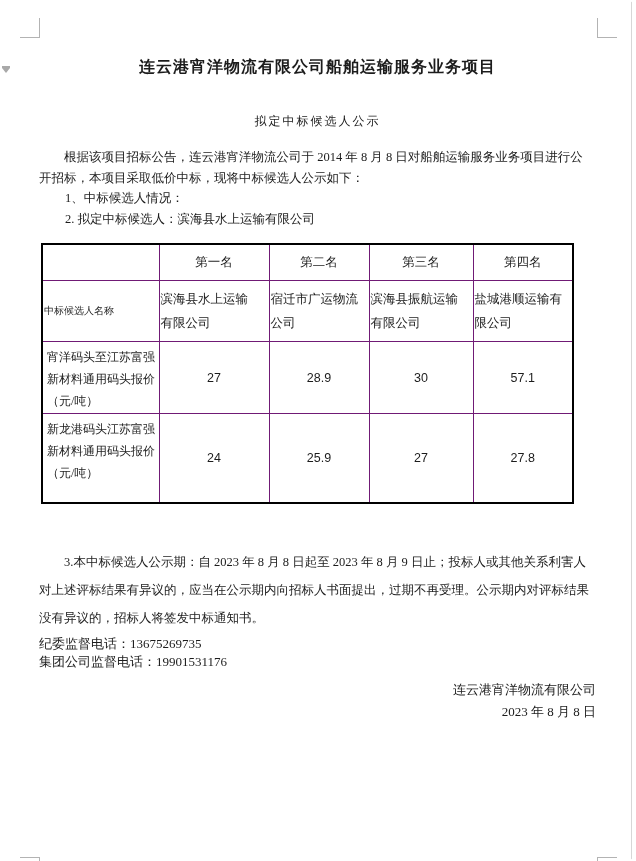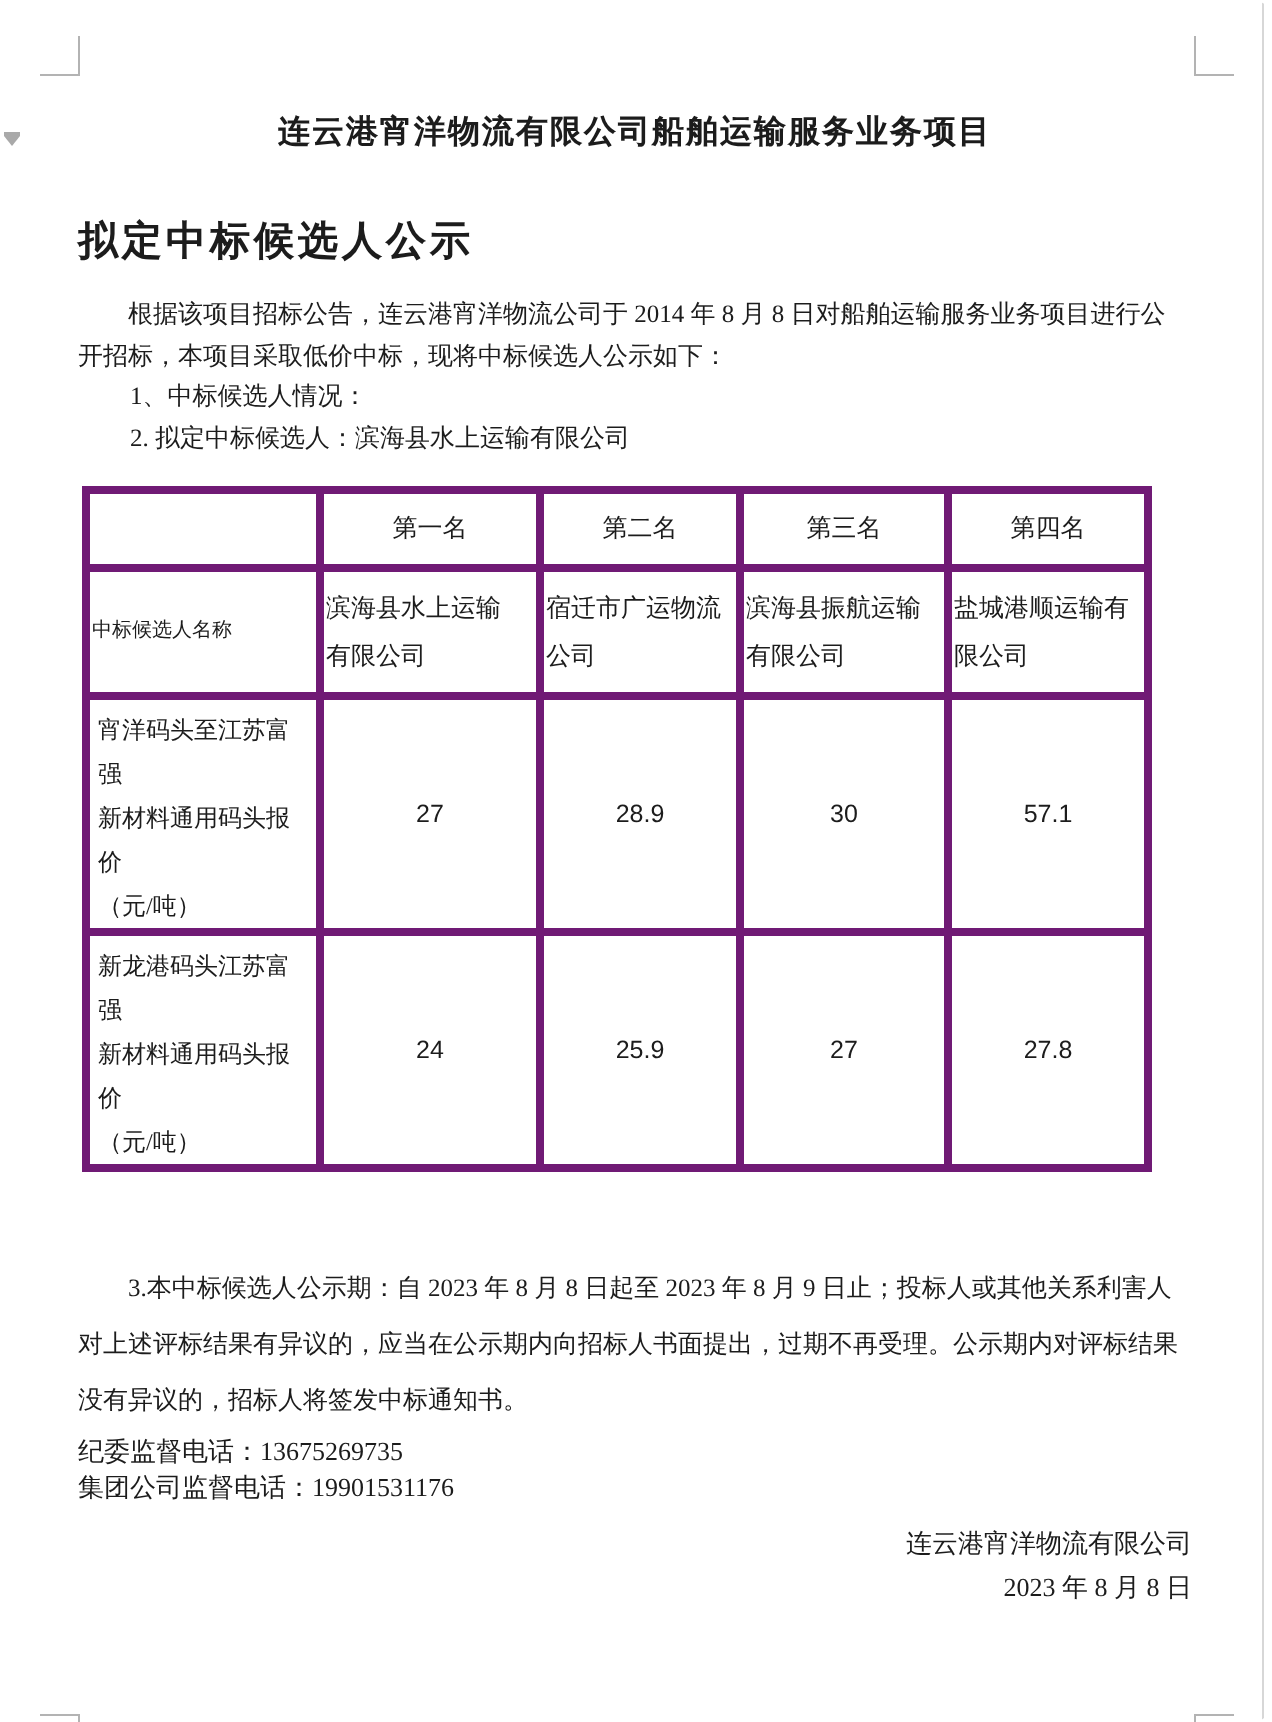--- a/index.html
+++ b/index.html
@@ -18,31 +18,31 @@
   .crop-bl { left:20px; top:857px; width:19px; height:4px; border-right:1px solid #b3b3b3; border-top:1px solid #b3b3b3; }
   .crop-br { left:597px; top:857px; width:19px; height:4px; border-left:1px solid #b3b3b3; border-top:1px solid #b3b3b3; }
   
   .collapse-marker { position:absolute; left:2px; top:68px; width:0; height:0;
     border-left:4px solid transparent; border-right:4px solid transparent; border-top:5px solid #a9a9a9; }
   .collapse-marker::before { content:""; position:absolute; left:-4px; top:-7px; width:8px; height:1.5px; background:#a9a9a9; }
 
   .content { padding:0 40px 0 39px; }
 
   .doc-title { margin:56px 0 0; text-align:center; font-size:16px; font-weight:bold; letter-spacing:1px; line-height:22px; }
-  .doc-subtitle { margin:32px 0 0; font-size:20px; font-weight:bold; letter-spacing:2px; line-height:22px; }
+  .doc-subtitle { margin:32px 0 0; text-align:center; font-size:12px; font-weight:normal; letter-spacing:2px; line-height:22px; }
 
   .para { margin:0; font-size:12.5px; }
   .intro { margin-top:15px; line-height:20.5px; text-indent:2em; white-space:pre-line; }
   .list-item { line-height:21px; padding-left:26px; }
 
   table.bid-table {
     margin:13px 0 0 2px; border-collapse:collapse; table-layout:fixed;
     width:531px; border:2px solid #000;
   }
-  .bid-table td { border:4px solid #701a75; font-size:12.5px; overflow:hidden; }
+  .bid-table td { border:1px solid #701a75; font-size:12.5px; overflow:hidden; }
   .bid-table colgroup col:first-child { width:117px; }
   .hdr-row td { height:33px; text-align:center; vertical-align:middle; }
   .name-row td { height:58px; vertical-align:middle; line-height:24px; white-space:pre-line; }
   .price-row td { text-align:center; vertical-align:middle; font-family:"Liberation Sans","DejaVu Sans",sans-serif; font-size:12.5px; }
   .price-row-1 td { height:67px; }
   .price-row-2 td { height:84px; }
   .bid-table td.row-label {
     font-family:"Liberation Serif","DejaVu Serif",serif;
     text-align:left; vertical-align:top; padding:4px 2px 0 4px;
     font-size:12px; line-height:22px; white-space:pre-line;

